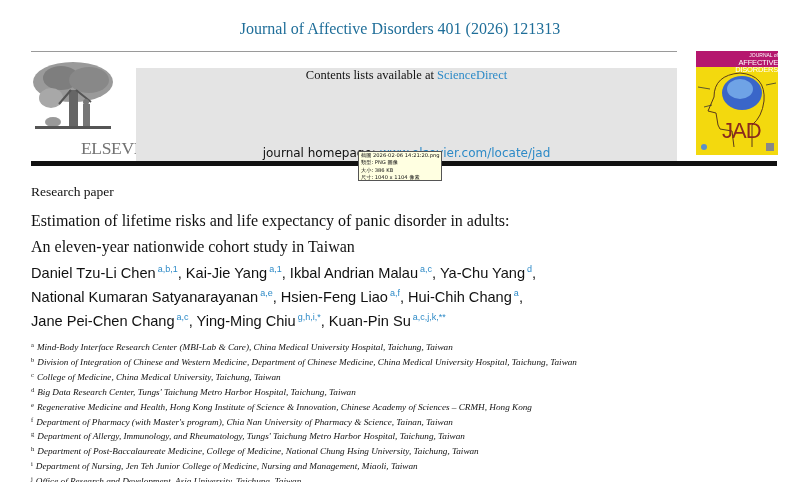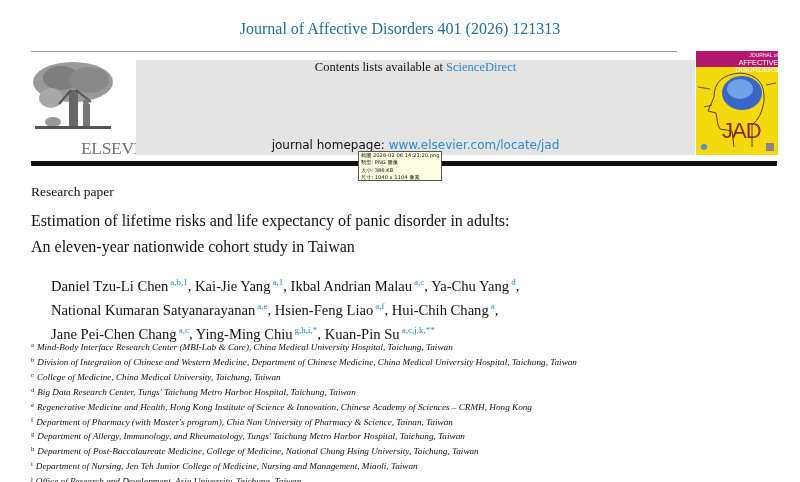--- a/index.html
+++ b/index.html
@@ -12,21 +12,21 @@
     left: 0; width: 800px; top: 20px; text-align: center;
     font-family: "Liberation Serif", serif; font-size: 16px; color: #1f6e99;
   }
   .rule-top { left: 31px; top: 51px; width: 646px; height: 1px; background: #9a9a9a; }
   .logo { left: 31px; top: 60px; width: 84px; height: 96px; }
   .logo-tree { width: 84px; height: 76px; }
   .logo-text {
     position: absolute; left: 0; top: 78px; width: 84px; text-align: center;
     font-family: "Liberation Serif", serif; font-size: 17.5px; color: #737373; letter-spacing: -0.3px; margin-left: 48px;
   }
-  .banner { left: 136px; top: 60px; width: 541px; height: 95px; background: #e4e4e4; padding-left: 18px; }
+  .banner { left: 136px; top: 68px; width: 541px; height: 95px; background: #e4e4e4; }
   .contents {
     position: absolute; left: 0; width: 100%; top: 0px; text-align: center;
     font-family: "Liberation Serif", serif; font-size: 12.5px; color: #111;
   }
   .contents a { color: #2d8ac7; text-decoration: none; }
   .jtitle {
     position: absolute; left: 0; width: 100%; top: 31px; text-align: center;
     font-family: "DejaVu Serif", serif; font-size: 19.5px; color: #111;
   }
   .homepage {
@@ -51,23 +51,22 @@
     font-family: "DejaVu Sans", sans-serif; font-size: 5.2px; line-height: 7.3px; color: #111;
     padding: 0 2px; box-sizing: border-box; white-space: nowrap; overflow: hidden;
   }
   .article-type {
     left: 31px; top: 184px; font-family: "Liberation Serif", serif; font-size: 13.5px; color: #111;
   }
   .article-title {
     left: 31px; top: 208px; font-family: "Liberation Serif", serif; font-size: 16px; line-height: 26px; color: #111;
   }
   .authors {
-    left: 31px; top: 272px; font-family: Liberation Serif, serif; font-size: 14.6px; line-height: 20px; color: #111;
+    left: 31px; top: 259px; font-family: Liberation Sans, sans-serif; font-size: 14.6px; line-height: 20px; color: #111;
     white-space: nowrap;
-    margin-left: 20px;
   }
   .authors sup { color: #2d8ac7; font-size: 9px; vertical-align: 6px; margin-left: 2px; }
   .affils {
     left: 31px; top: 339px; font-family: "Liberation Serif", serif; font-style: italic;
     font-size: 9.2px; line-height: 11.9px; color: #111; white-space: nowrap;
   }
   .affils sup { font-style: normal; font-size: 6.5px; vertical-align: 3px; margin-right: 3px; }
 </style>
 </head>
 <body>

